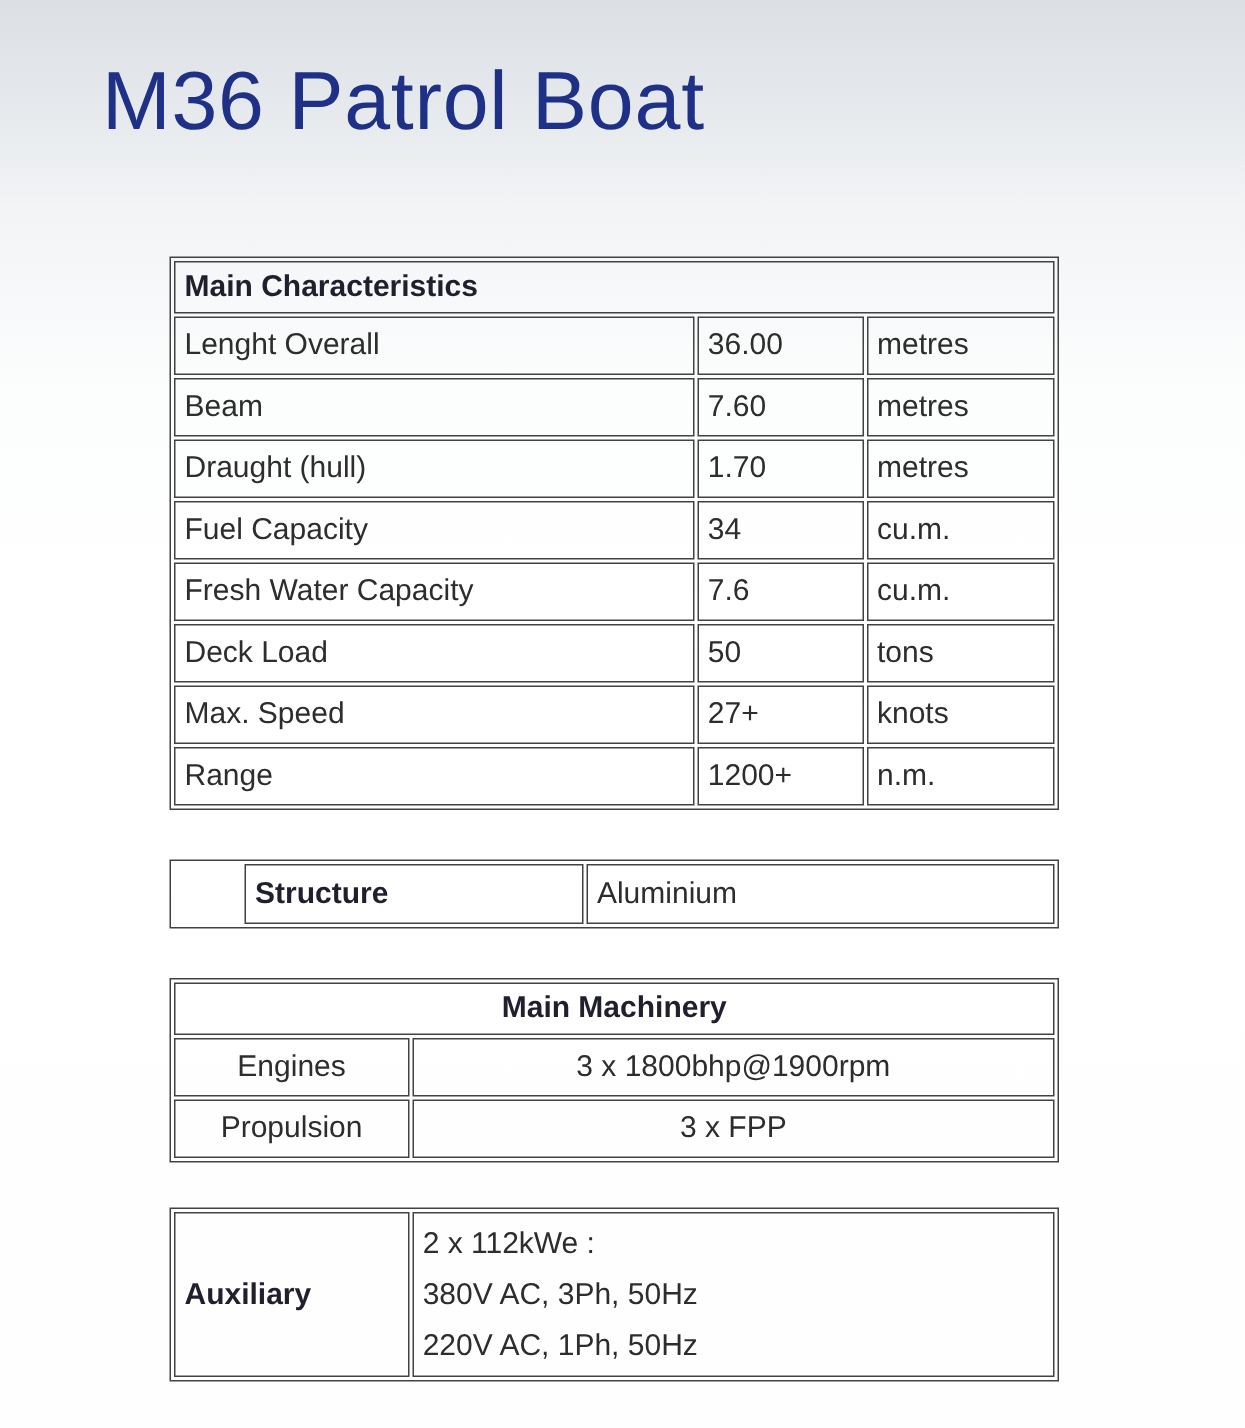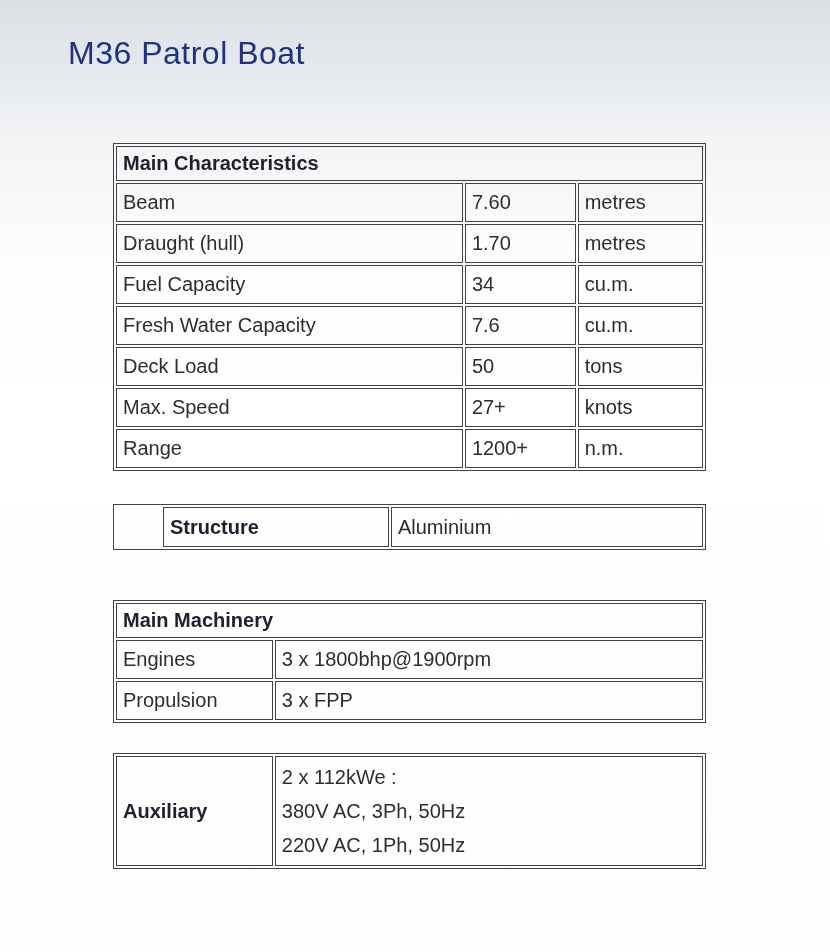--- a/index.html
+++ b/index.html
@@ -15,21 +15,21 @@
       #dce0e5 0px,
       #e4e7eb 60px,
       #f2f4f6 140px,
       #fcfdfd 260px,
       #ffffff 400px,
       #fefefe 952px);
   }
   .page-title {
     margin: 0;
     padding: 34px 0 0 68px;
-    font-size: 32px;
+    font-size: 55px;
     font-weight: 400;
     line-height: 1.2;
     color: #1e3187;
     letter-spacing: 0.5px;
   }
   .content {
     margin-left: 113px;
     width: 593px;
   }
   table {
@@ -56,21 +56,21 @@
   .tbl-characteristics .col-label { width: 59.5%; }
   .tbl-characteristics .col-value { width: 19%; }
   .tbl-characteristics .col-unit  { width: 21.5%; }
   .tbl-characteristics td.header-cell { height: 27px; }
 
   .tbl-structure { margin-top: 33px; padding-left: 47px; }
   .tbl-structure td { height: 32px; }
   .tbl-structure .col-label { width: 42%; }
   .tbl-structure .col-value { width: 58%; }
 
-  .tbl-machinery { margin-top: 50px; }
+  .tbl-machinery { margin-top: 33px; text-align: center; }
   .tbl-machinery td { height: 31px; }
   .tbl-machinery td.header-cell { height: 27px; }
   .tbl-machinery .col-label { width: 26.8%; }
   .tbl-machinery .col-value { width: 73.2%; }
 
   .tbl-auxiliary { margin-top: 30px; }
   .tbl-auxiliary .col-label { width: 26.8%; }
   .tbl-auxiliary .col-value { width: 73.2%; }
   .tbl-auxiliary td { height: 100px; }
   .tbl-auxiliary .aux-line { line-height: 34px; }
@@ -84,20 +84,25 @@
 
   <table class="tbl-characteristics">
     <colgroup>
         <col class="col-label">
         <col class="col-value">
         <col class="col-unit">
       </colgroup>
     <tbody>
       <tr>
         <td colspan="3" class="bold header-cell">Main Characteristics</td>
+      </tr>
+      <tr>
+        <td>Lenght Overall</td>
+        <td>36.00</td>
+        <td>metres</td>
       </tr>
       <tr>
         <td>Beam</td>
         <td>7.60</td>
         <td>metres</td>
       </tr>
       <tr>
         <td>Draught (hull)</td>
         <td>1.70</td>
         <td>metres</td>

